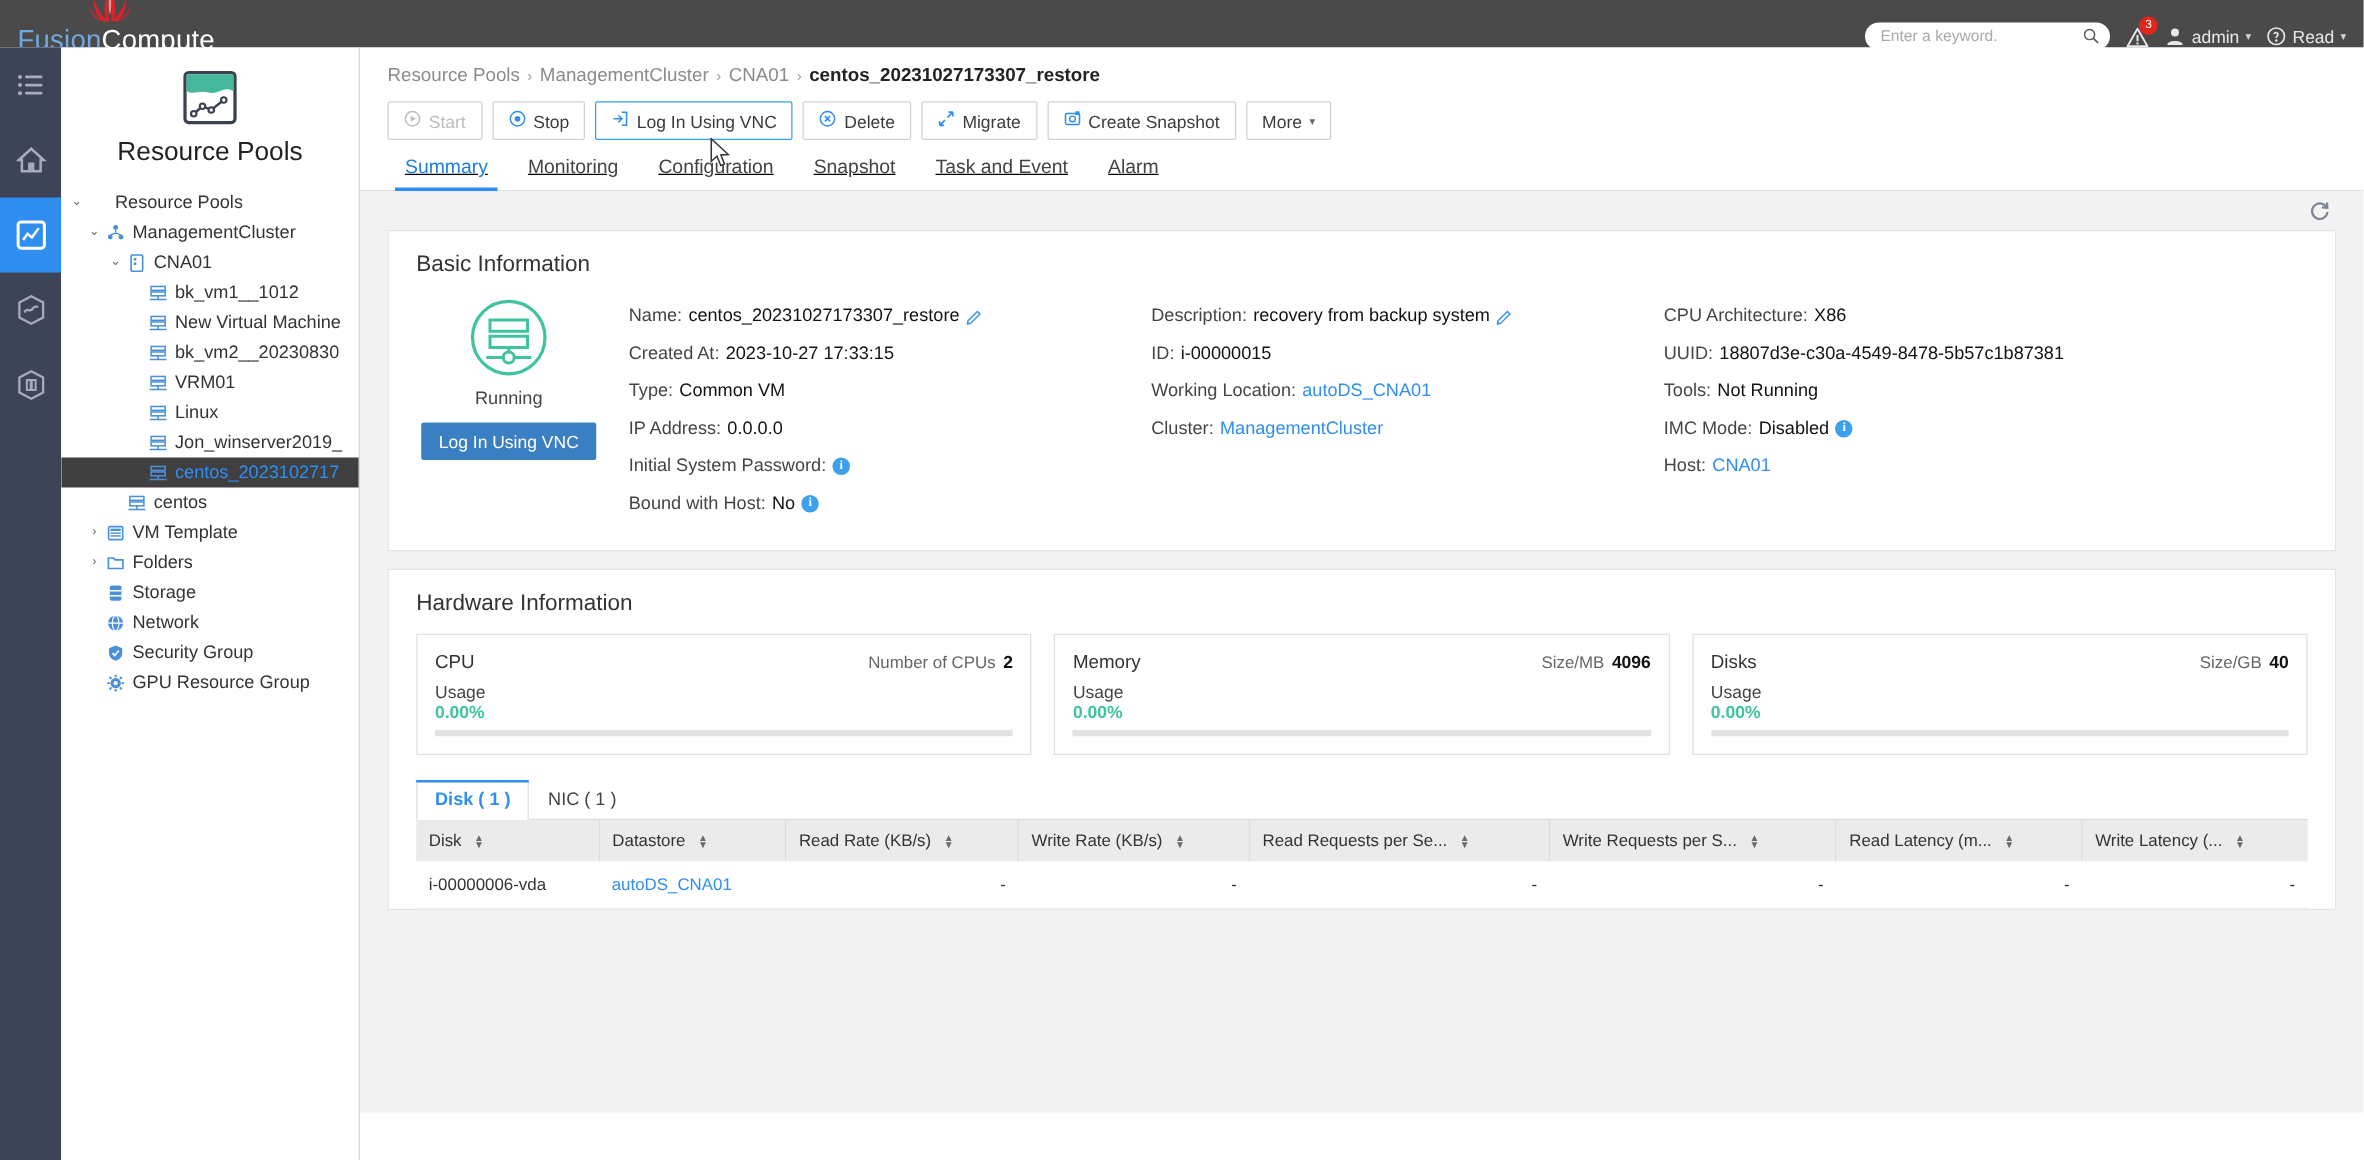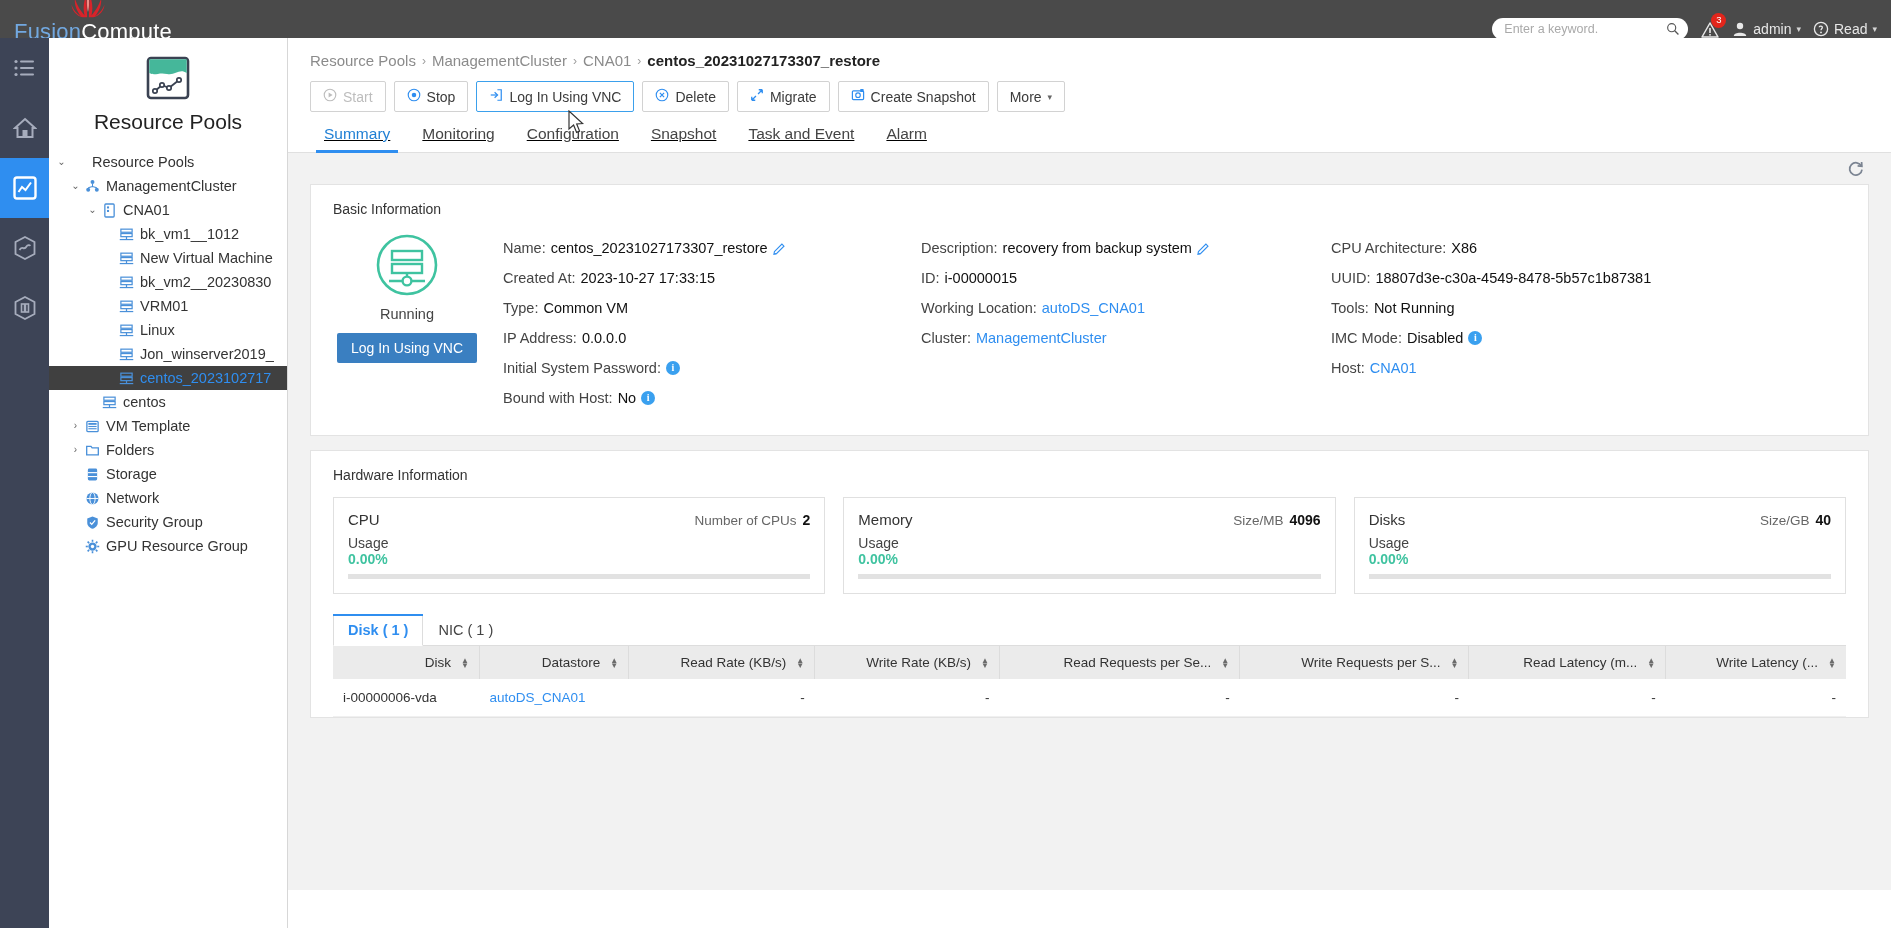--- a/index.html
+++ b/index.html
@@ -136,21 +136,21 @@
   .refresh-row {
     height: 31px; display: flex; align-items: center;
     justify-content: flex-end; padding-right: 26px;
   }
   .icon-btn { cursor: pointer; width: 18px; height: 18px; }
 
   .card {
     background: #fff; border: 1px solid #e3e3e3; margin: 0 22px 14px 22px;
   }
   .card-title {
-    font-size: 14px; color: #333; padding: 16px 0 4px 22px; font-weight: 400;
+    font-size: 18px; color: #333; padding: 16px 0 4px 22px; font-weight: 400;
   }
 
   
   .bi-body { display: flex; padding: 6px 0 22px 0; }
   .bi-status {
     width: 192px; flex: 0 0 192px; display: flex; flex-direction: column;
     align-items: center; padding-top: 6px;
   }
   .status-label { font-size: 14.5px; color: #444; margin-top: 9px; }
   .vnc-btn {
@@ -210,21 +210,21 @@
     height:2px; background:#2f8ef0;
   }
   .dt-tabline { border-bottom: 1px solid #ddd; margin: -1px 22px 0 22px; }
   table.dt { width: calc(100% - 44px); margin: 0 22px; border-collapse: collapse; }
   table.dt th {
     background: #ebebeb; font-size: 13.5px; color: #333; font-weight: normal;
     text-align: left; padding: 9px 10px; border-right: 1px solid #dcdcdc;
     white-space: nowrap;
   }
   table.dt th:last-child { border-right: none; }
-  .th-in { display: flex; align-items: center; justify-content: flex-end; gap: 10px; }
+  .th-in { display: flex; align-items: center; justify-content: flex-start; gap: 10px; }
   .sorter { display: inline-flex; flex-direction: column; line-height: 5px; color: #6b6b6b; font-size: 8px; }
   table.dt td {
     font-size: 13.5px; color: #333; padding: 11px 10px;
     border-bottom: 1px solid #f0f0f0;
   }
   td.num { text-align: right; }
   td .link { color: #2f8ef0; cursor: pointer; }
 
   
   .cursor-arrow { position: absolute; pointer-events: none; }

